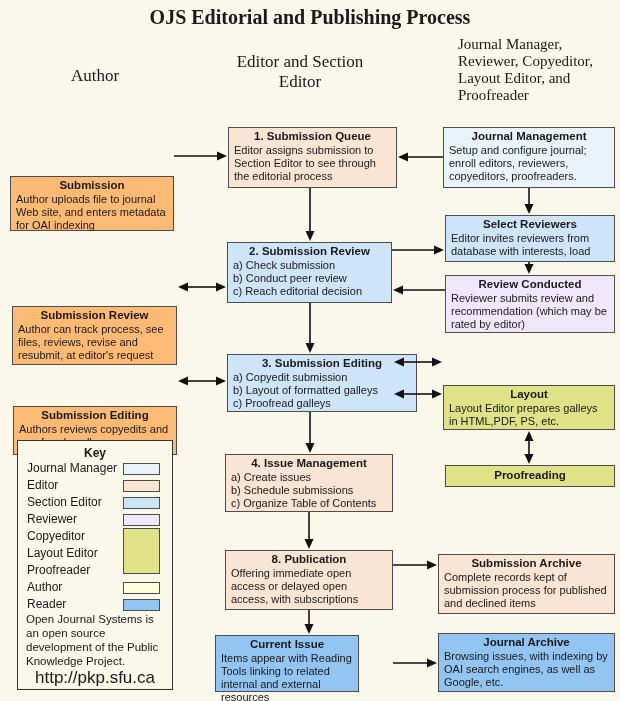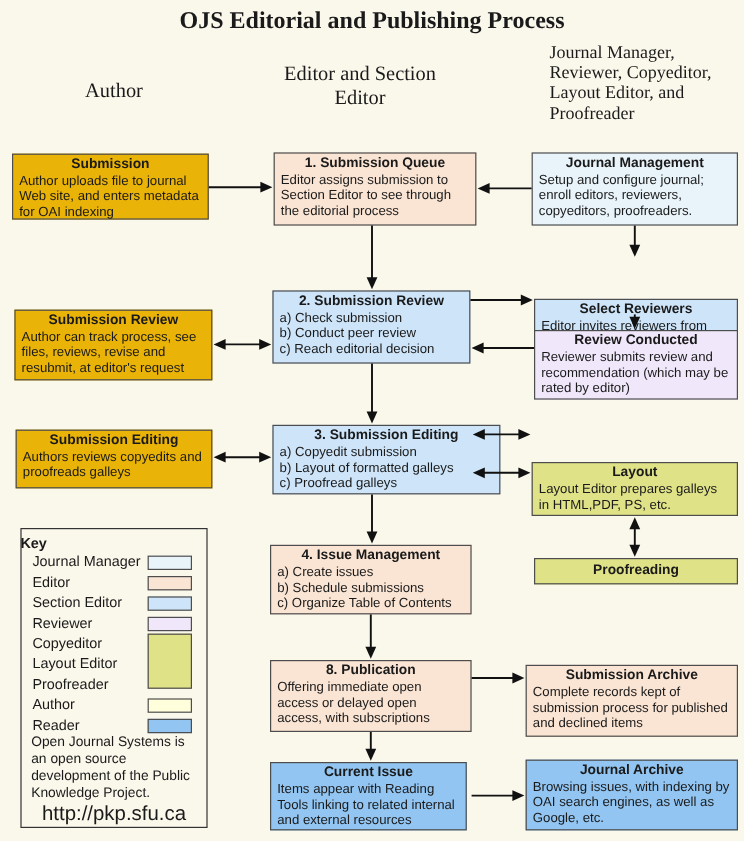--- a/index.html
+++ b/index.html
@@ -18,29 +18,29 @@
     padding:2px 5px 3px;font-size:11px;line-height:13px;}
   .bt{font-weight:bold;text-align:center;font-size:11.5px;margin-bottom:1px;}
   .bb{text-align:left;}
   .tonly{display:flex;align-items:center;justify-content:center;}
   .tonly .bt{margin:0;}
   .c-jm{background:#e9f4fa;}
   .c-ed{background:#fae4d3;}
   .c-se{background:#cde4f9;}
   .c-rv{background:#f0e8fa;}
   .c-ce{background:#e0e287;}
-  .c-au{background:#eab308;}
+  .c-au{background:#fdba74;margin-top:48px;}
   .c-rd{background:#92c5f1;}
   #arrows{position:absolute;left:0;top:0;pointer-events:none;}
   #arrows line{stroke:#111;stroke-width:1.6;}
   #arrows polygon{fill:#111;}
   
   #keybox{position:absolute;left:17px;top:440px;width:156px;height:250px;
     box-sizing:border-box;border:1px solid #333;background:#faf7eb;}
-  #key-title{position:absolute;left:17px;top:446px;width:156px;text-align:left;
+  #key-title{position:absolute;left:17px;top:446px;width:156px;text-align:center;
     font-size:12px;font-weight:bold;}
   .krow{position:absolute;left:27px;font-size:12px;}
   .kswatch{position:absolute;left:123px;width:37px;height:12px;
     box-sizing:border-box;border:1px solid #4d4d4d;}
   #key-note{position:absolute;left:26px;top:612px;width:140px;font-size:11.5px;line-height:14px;}
   #key-url{position:absolute;left:17px;top:668px;width:156px;text-align:center;font-size:17px;}
 </style>
 </head>
 <body>
 
@@ -58,21 +58,21 @@
   </div>
   <div class="box c-ed" style="left:228px;top:127px;width:169px;height:61px;">
     <div class="bt">1. Submission Queue</div>
     <div class="bb">Editor assigns submission to Section Editor to see through the editorial process</div>
   </div>
   <div class="box c-jm" style="left:443px;top:127px;width:172px;height:61px;">
     <div class="bt">Journal Management</div>
     <div class="bb">Setup and configure journal; enroll editors, reviewers, copyeditors, proofreaders.</div>
   </div>
 
-  <div class="box c-se" style="left:445px;top:215px;width:170px;height:47px;margin-top:34px;">
+  <div class="box c-se" style="left:445px;top:215px;width:170px;height:47px;">
     <div class="bt">Select Reviewers</div>
     <div class="bb">Editor invites reviewers from database with interests, load</div>
   </div>
   <div class="box c-rv" style="left:445px;top:275px;width:170px;height:58px;">
     <div class="bt">Review Conducted</div>
     <div class="bb">Reviewer submits review and recommendation (which may be rated by editor)</div>
   </div>
 
   <div class="box c-au" style="left:12px;top:258px;width:165px;height:59px;">
     <div class="bt">Submission Review</div>
@@ -112,21 +112,21 @@
 
   <div class="box c-ed" style="left:225px;top:550px;width:168px;height:60px;">
     <div class="bt">8. Publication</div>
     <div class="bb">Offering immediate open access or delayed open access, with subscriptions</div>
   </div>
   <div class="box c-ed" style="left:438px;top:554px;width:177px;height:60px;">
     <div class="bt">Submission Archive</div>
     <div class="bb">Complete records kept of submission process for published and declined items</div>
   </div>
 
-  <div class="box c-rd" style="left:225px;top:635px;width:164px;height:57px;">
+  <div class="box c-rd" style="left:215px;top:635px;width:144px;height:57px;">
     <div class="bt">Current Issue</div>
     <div class="bb">Items appear with Reading Tools linking to related internal and external resources</div>
   </div>
   <div class="box c-rd" style="left:438px;top:633px;width:177px;height:59px;">
     <div class="bt">Journal Archive</div>
     <div class="bb">Browsing issues, with indexing by OAI search engines, as well as Google, etc.</div>
   </div>
 
   <div id="keybox"></div>
   <div id="key-title">Key</div>

